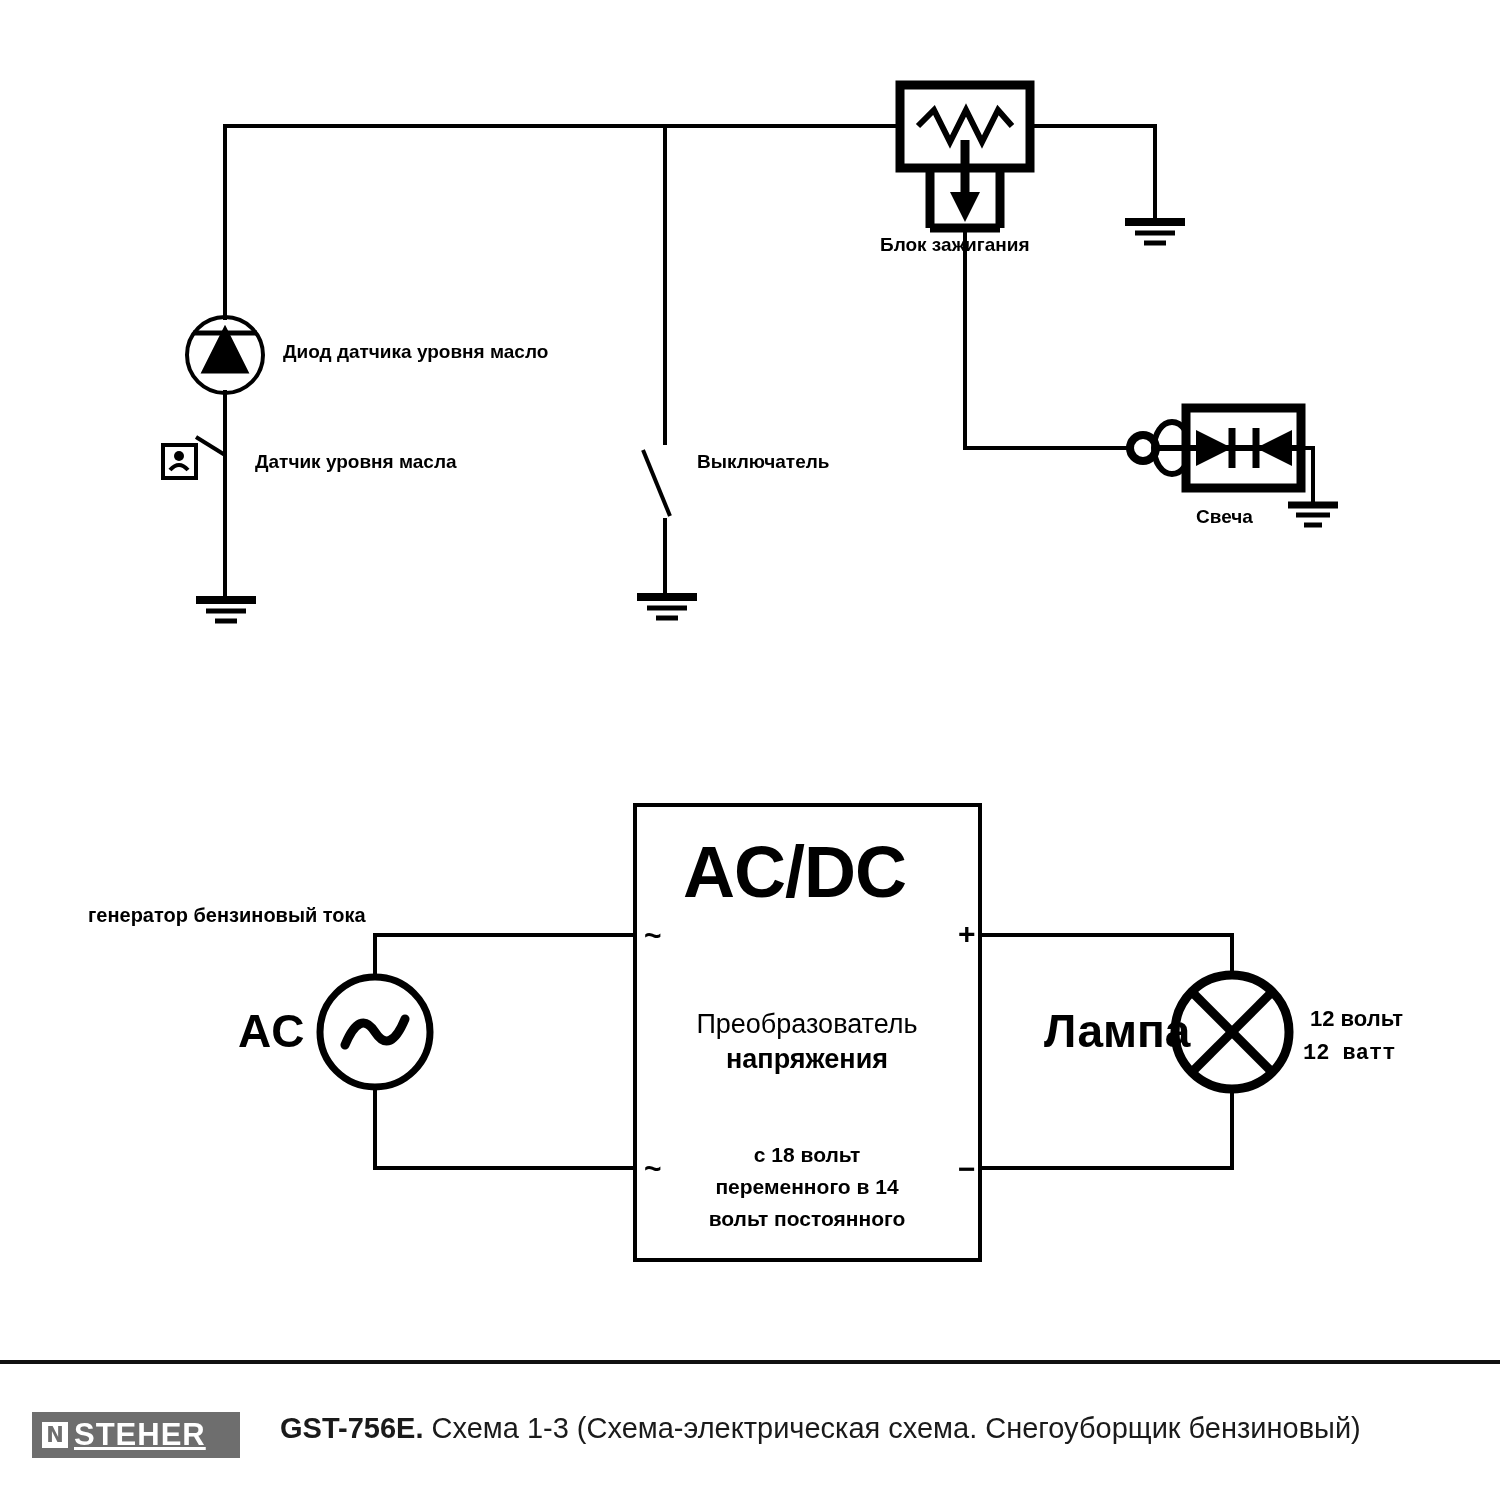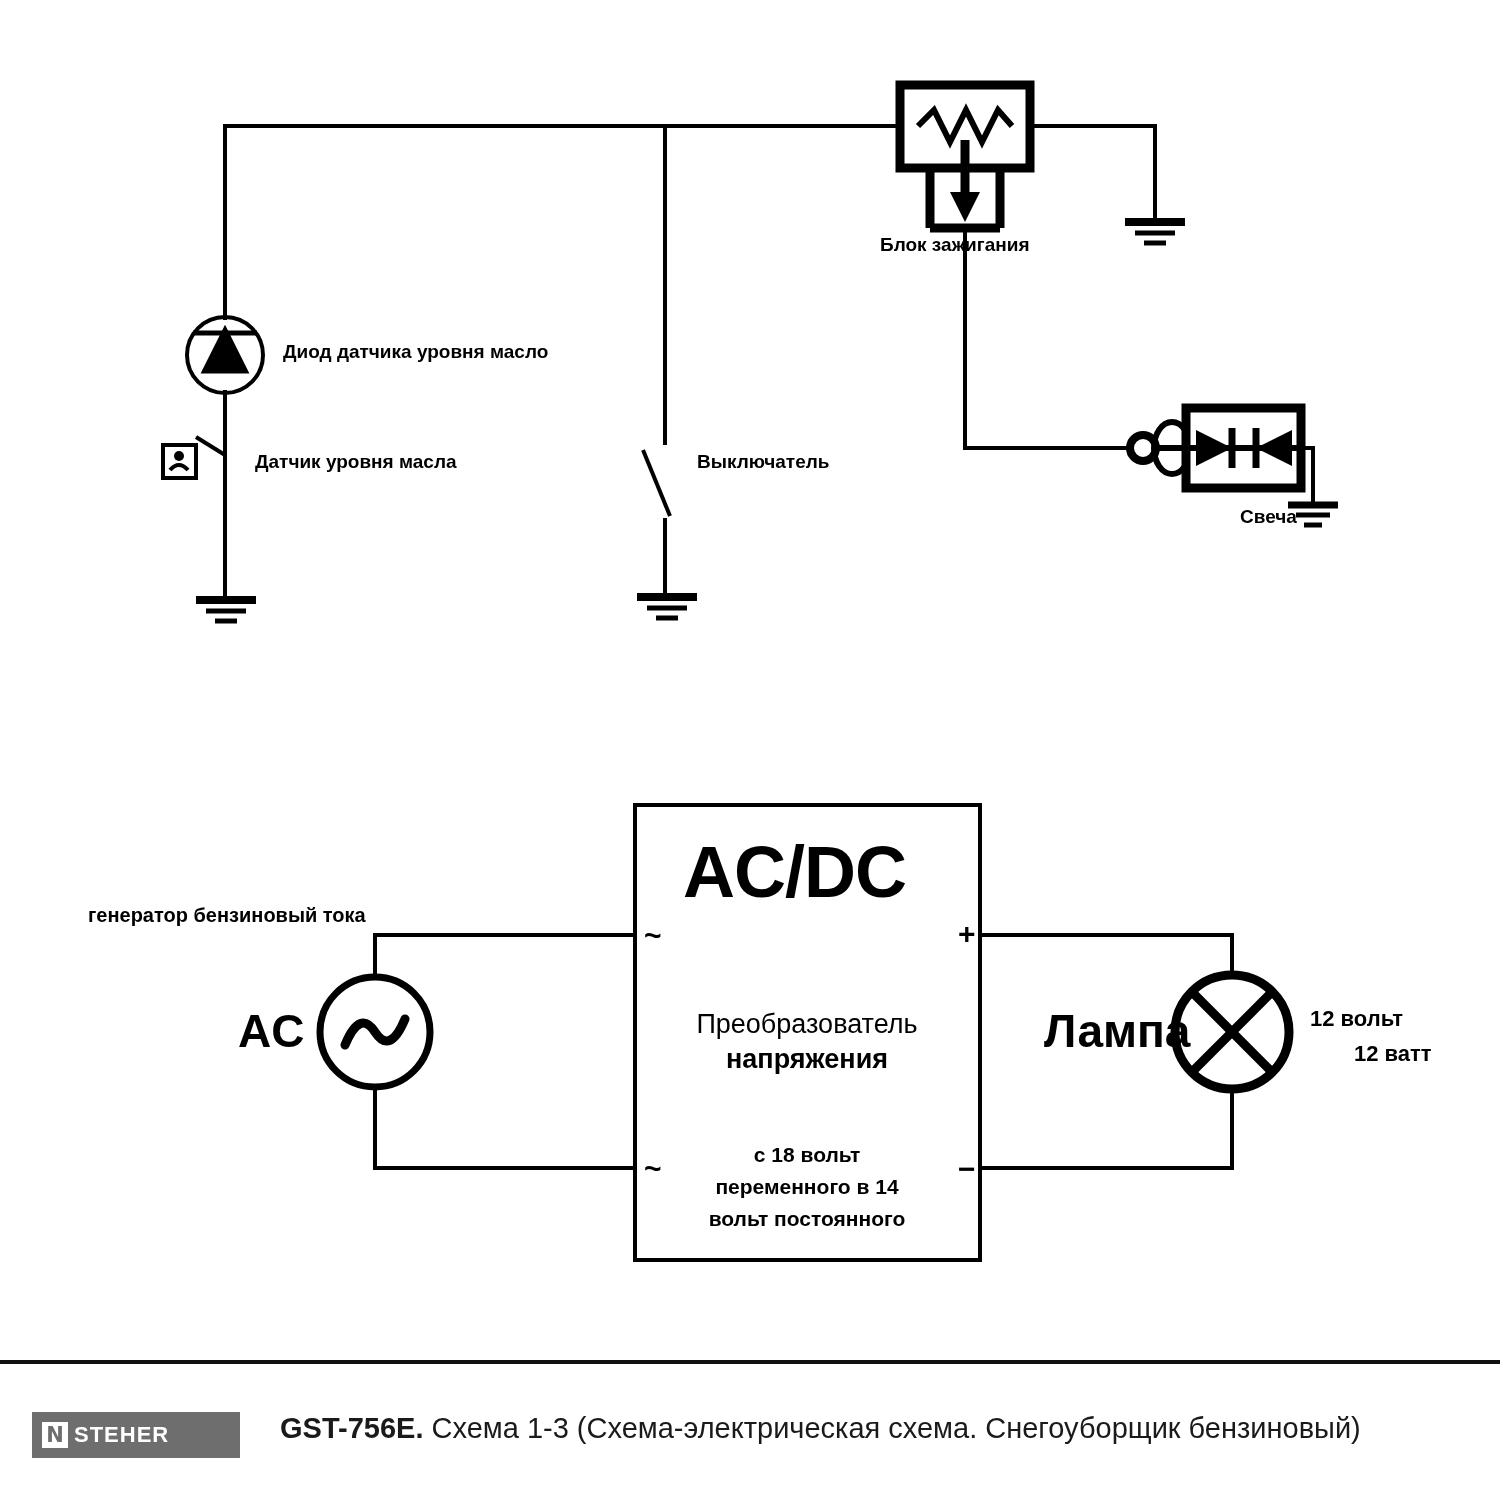--- a/index.html
+++ b/index.html
@@ -81,25 +81,26 @@
     color: #6e6e6e;
     font-size: 21px;
     font-weight: bold;
     display: flex;
     align-items: center;
     justify-content: center;
     font-family: "DejaVu Sans", sans-serif;
   }
   #brand-text {
     color: #ffffff;
-    font-size: 22px;
+    font-size: 31px;
     font-weight: bold;
     letter-spacing: 1px;
     margin-left: 6px;
     font-family: "Liberation Sans", sans-serif;
+    text-decoration: underline;
   }
   #footer-caption {
     position: absolute;
     left: 280px;
     top: 52px;
     font-size: 29px;
     color: #1a1a1a;
     white-space: nowrap;
   }
   #footer-caption .model { font-weight: bold; }
@@ -217,21 +218,21 @@
   </svg>
 
   <div class="lbl lbl-med" style="left:283px; top:340px;">Диод датчика уровня масло</div>
 
   <div class="lbl lbl-med" style="left:255px; top:450px;">Датчик уровня масла</div>
 
   <div class="lbl lbl-med" style="left:697px; top:450px;">Выключатель</div>
 
   <div class="lbl lbl-med" style="left:880px; top:233px;">Блок зажигания</div>
 
-  <div class="lbl lbl-med" style="left:1196px; top:505px;margin-left:44px;">Свеча</div>
+  <div class="lbl lbl-med" style="left:1196px; top:505px;">Свеча</div>
 
   <div class="lbl lbl-gen" style="left:88px; top:903px;">генератор бензиновый тока</div>
 
   <div class="lbl lbl-ac" style="left:238px; top:1003px;">AC</div>
 
   <div class="lbl lbl-conv" style="left:642px; top:1008px;">Преобразователь</div>
 
   <div class="lbl lbl-big" style="left:683px; top:827px;">AC/DC</div>
   <div class="lbl lbl-conv" style="left:642px; top:1043px;font-weight:bold;">напряжения</div>
 
@@ -240,21 +241,21 @@
   <div class="lbl lbl-conv2" style="left:642px; top:1174px;">вольт постоянного</div>
 
   <div class="lbl lbl-sym" style="left:644px; top:917px;">~</div>
   <div class="lbl lbl-sym" style="left:644px; top:1150px;">~</div>
   <div class="lbl lbl-sym" style="left:958px; top:915px;">+</div>
   <div class="lbl lbl-sym" style="left:958px; top:1150px;">−</div>
 
   <div class="lbl lbl-lamp" style="left:1044px; top:1003px;">Лампа</div>
 
   <div class="lbl lbl-volt" style="left:1310px; top:1005px;">12 вольт</div>
-  <div class="lbl lbl-volt" style="left:1354px; top:1040px;">12 ватт</div>
+  <div class="lbl lbl-volt" style="left:1303px; top:1040px;font-family:Liberation Mono, monospace;">12 ватт</div>
 
   <div id="footer">
     <div id="footer-rule"></div>
     <div id="brand-badge">
       <div id="brand-mark">N</div>
       <div id="brand-text">STEHER</div>
     </div>
     <div id="footer-caption">
       <span class="model">GST-756E.</span><span> Схема 1-3 (Схема-электрическая схема. Снегоуборщик бензиновый)</span>
     </div>

